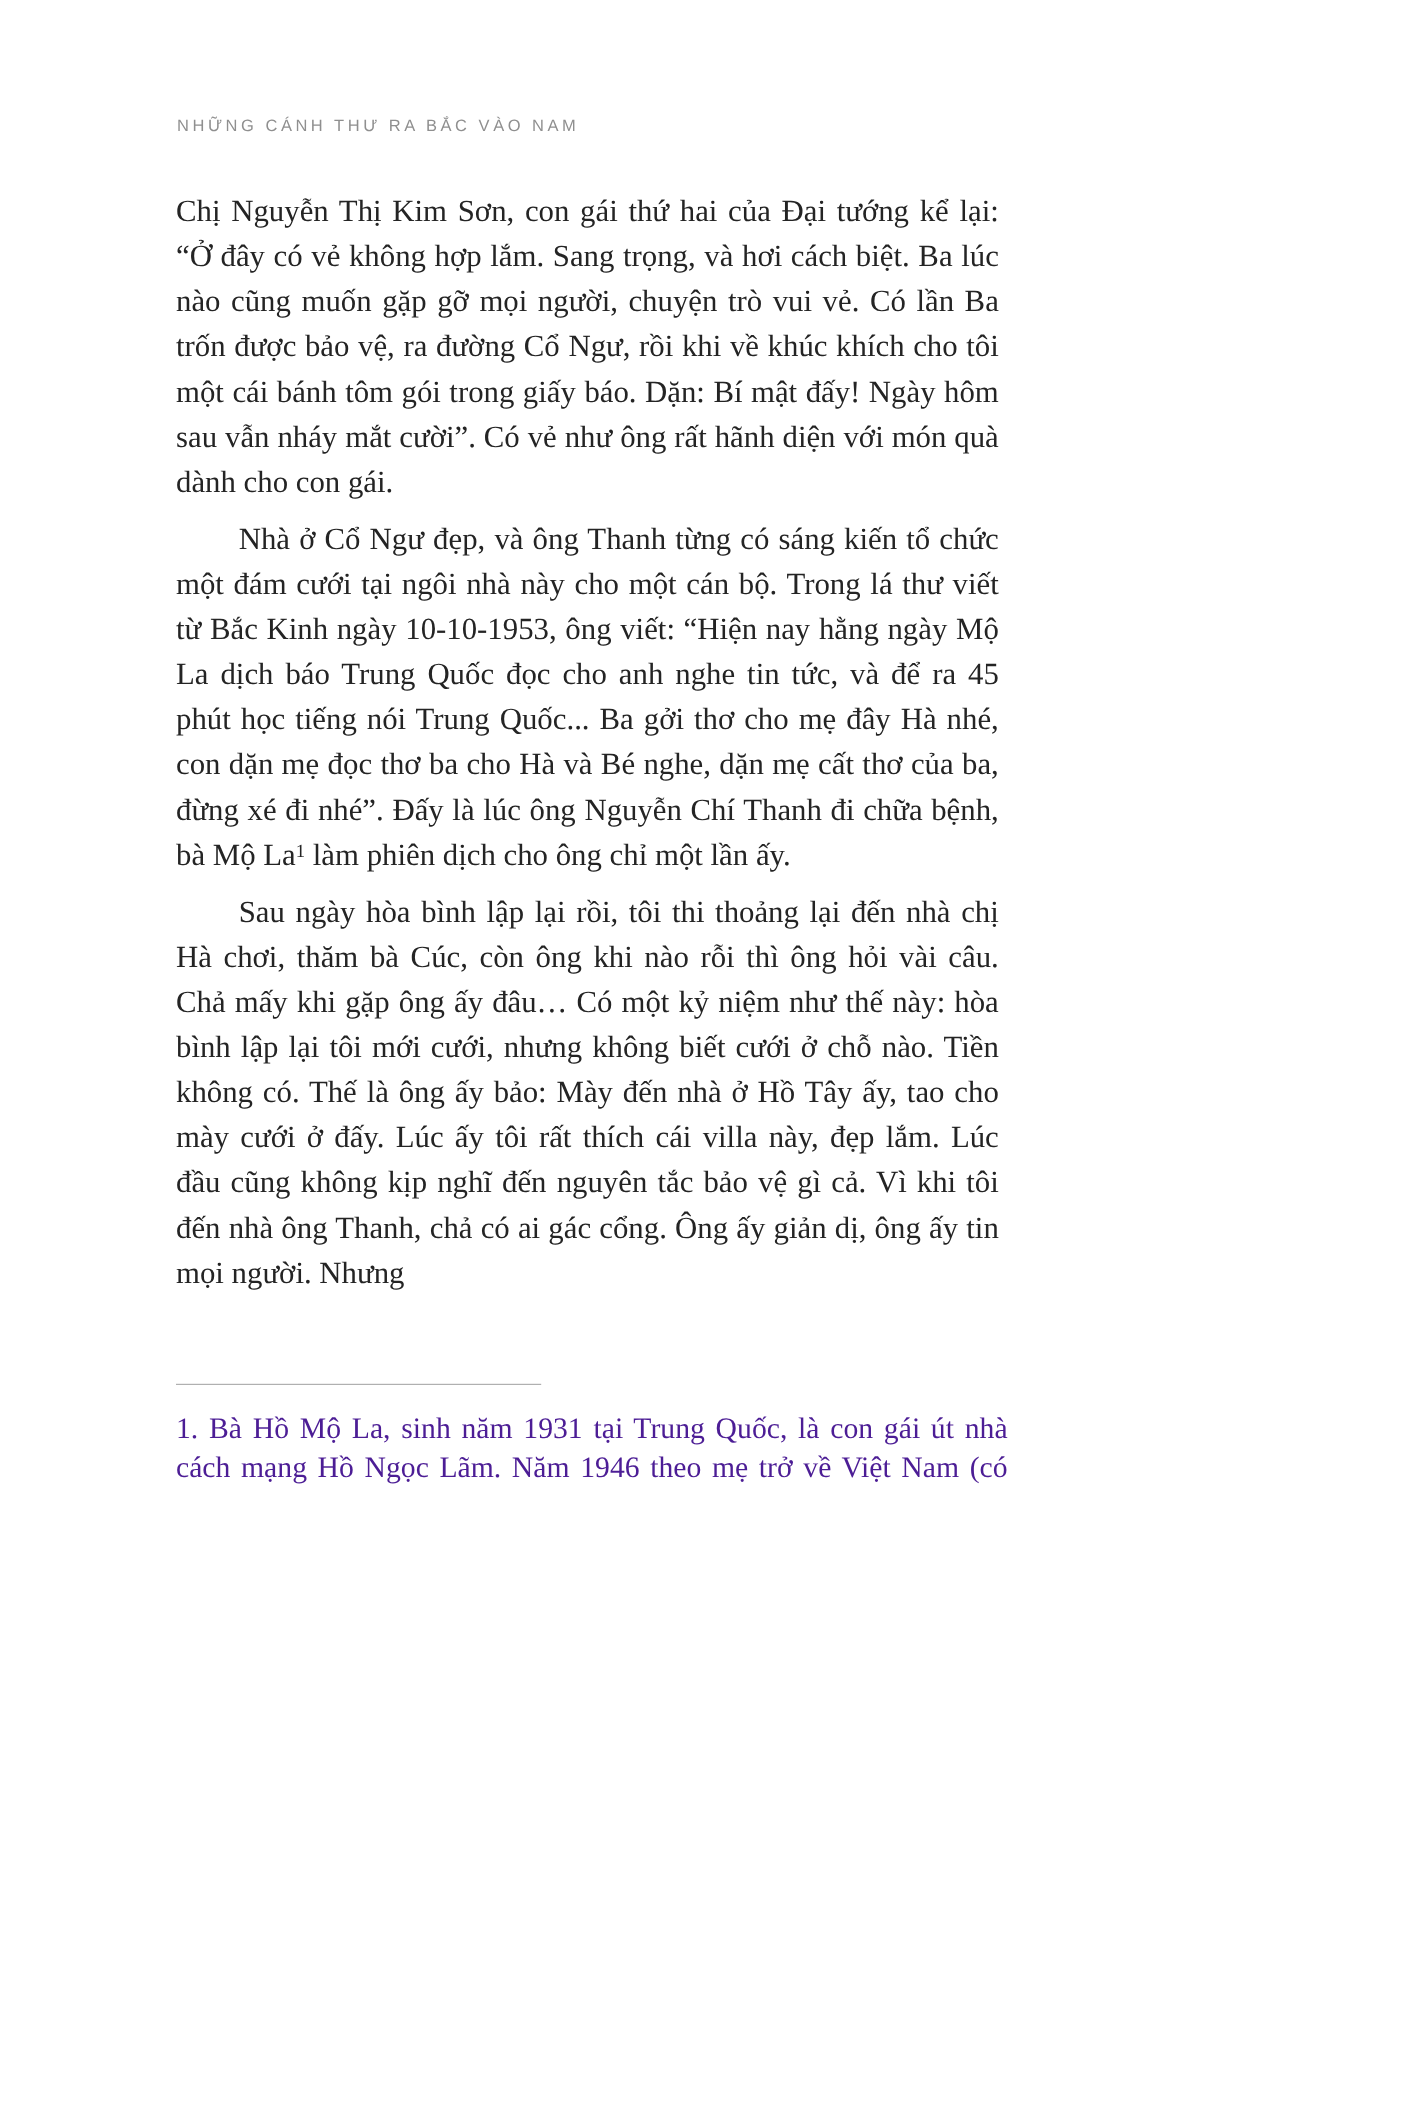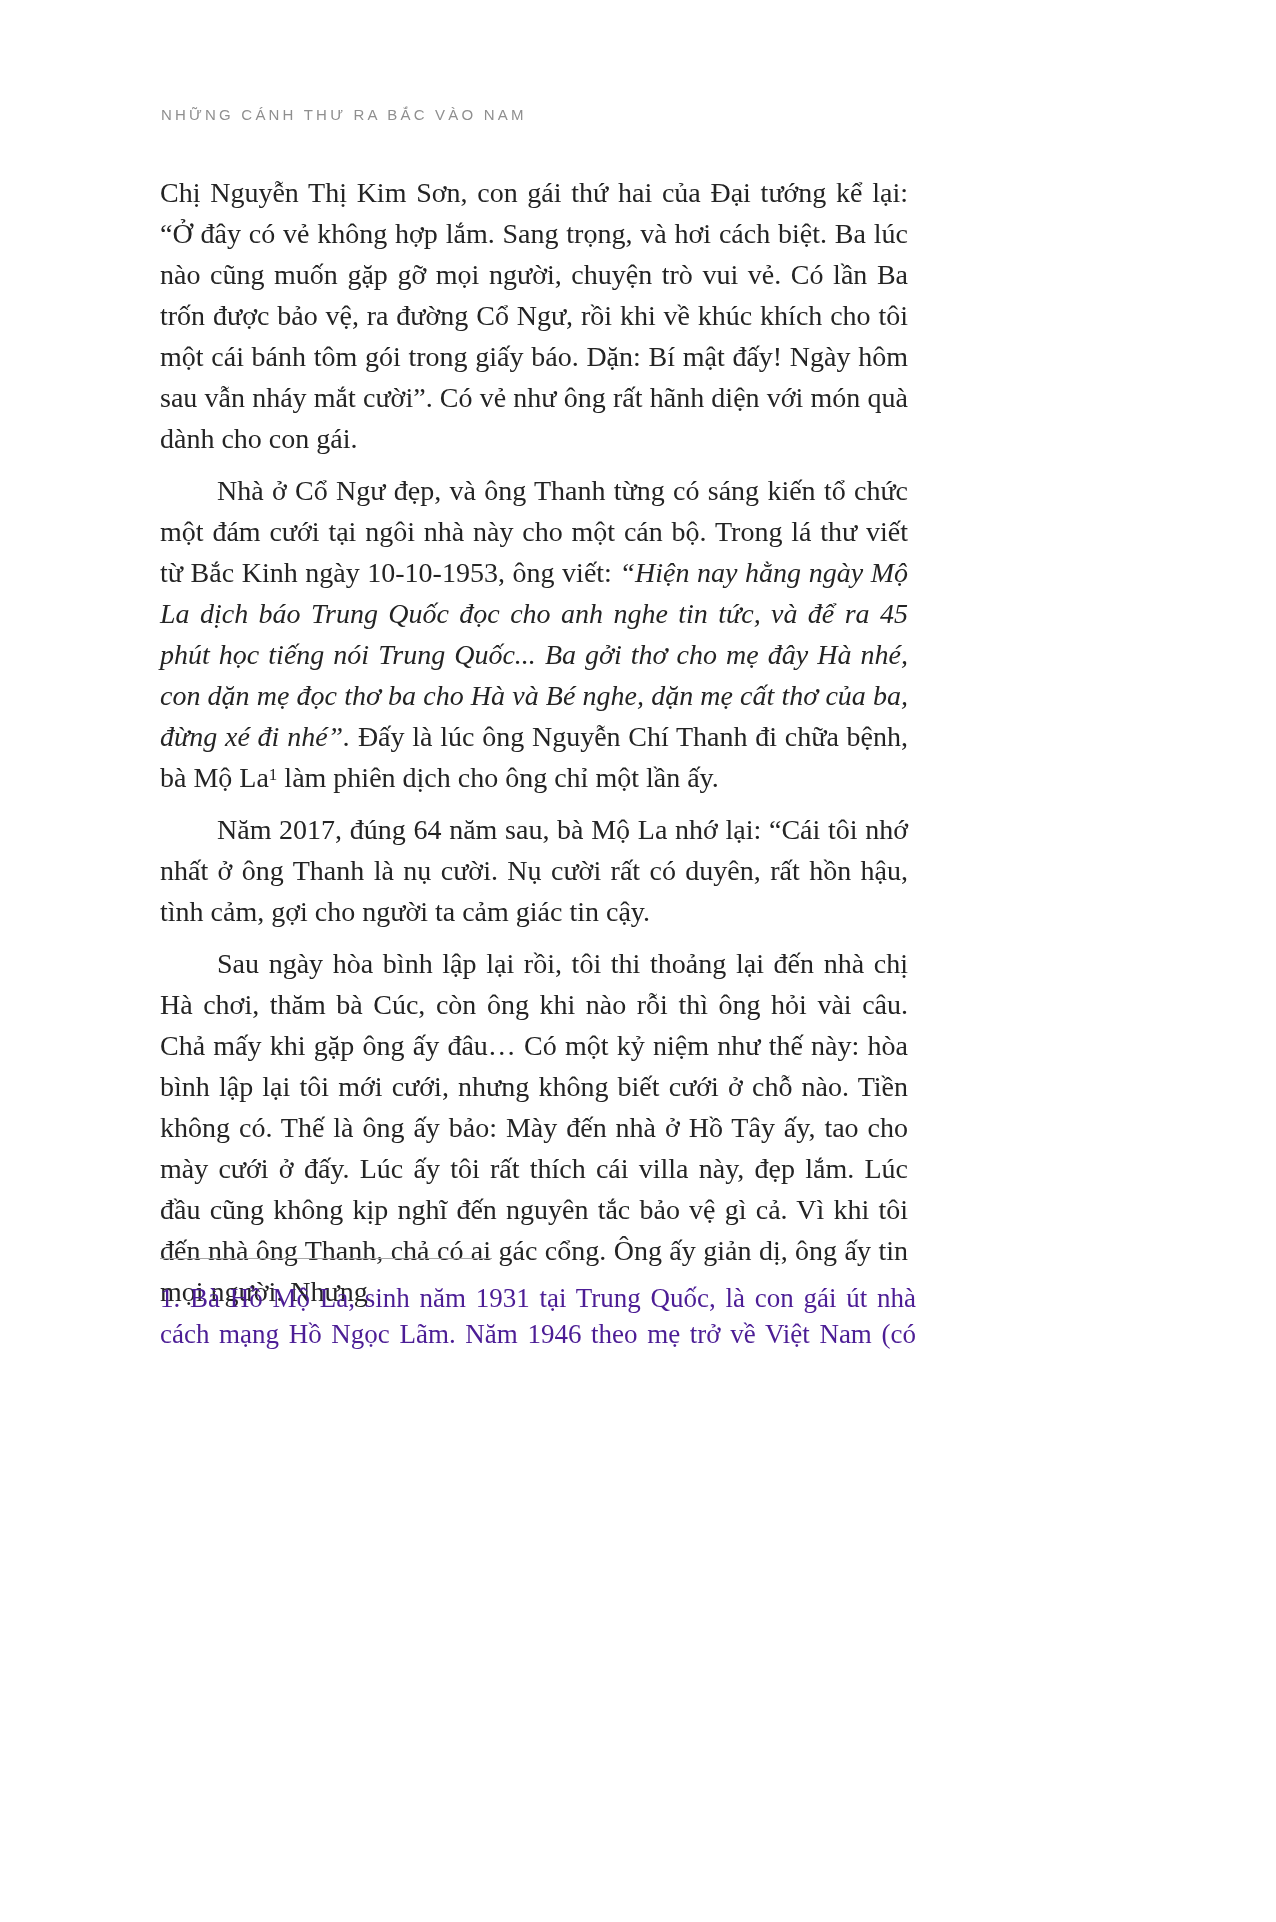--- a/index.html
+++ b/index.html
@@ -38,21 +38,20 @@
   }
   .body-text p {
     text-indent: 57px;
     margin-top: 11px;
   }
   .body-text p.first-paragraph {
     text-indent: 0;
     margin-top: 16px;
   }
   .quoted-letter {
-    font-style: italic;
   }
   .fn-ref {
     font-size: 17px;
     line-height: 0;
     vertical-align: 7px;
   }
   .footnote-block {
     position: absolute;
     left: 160px;
     top: 1258px;
@@ -85,21 +84,20 @@
 <div class="page">
 
   <div class="running-head">NHỮNG CÁNH THƯ RA BẮC VÀO NAM</div>
 
   <main class="body-text">
 
     <p class="first-paragraph">Chị Nguyễn Thị Kim Sơn, con gái thứ hai của Đại tướng kể lại: “Ở đây có vẻ không hợp lắm. Sang trọng, và hơi cách biệt. Ba lúc nào cũng muốn gặp gỡ mọi người, chuyện trò vui vẻ. Có lần Ba trốn được bảo vệ, ra đường Cổ Ngư, rồi khi về khúc khích cho tôi một cái bánh tôm gói trong giấy báo. Dặn: Bí mật đấy! Ngày hôm sau vẫn nháy mắt cười”. Có vẻ như ông rất hãnh diện với món quà dành cho con gái.</p>
 
     <p><span>Nhà ở Cổ Ngư đẹp, và ông Thanh từng có sáng kiến tổ chức một đám cưới tại ngôi nhà này cho một cán bộ. Trong lá thư viết từ Bắc Kinh ngày 10-10-1953, ông viết: </span><span class="quoted-letter">“Hiện nay hằng ngày Mộ La dịch báo Trung Quốc đọc cho anh nghe tin tức, và để ra 45 phút học tiếng nói Trung Quốc... Ba gởi thơ cho mẹ đây Hà nhé, con dặn mẹ đọc thơ ba cho Hà và Bé nghe, dặn mẹ cất thơ của ba, đừng xé đi nhé”.</span><span> Đấy là lúc ông Nguyễn Chí Thanh đi chữa bệnh, bà Mộ La</span><sup class="fn-ref">1</sup><span> làm phiên dịch cho ông chỉ một lần ấy.</span></p>
 
-    <p>Năm 2017, đúng 64 năm sau, bà Mộ La nhớ lại: “Cái tôi nhớ nhất ở ông Thanh là nụ cười. Nụ cười rất có duyên, rất hồn hậu, tình cảm, gợi cho người ta cảm giác tin cậy.</p>
 
     <p>Sau ngày hòa bình lập lại rồi, tôi thi thoảng lại đến nhà chị Hà chơi, thăm bà Cúc, còn ông khi nào rỗi thì ông hỏi vài câu. Chả mấy khi gặp ông ấy đâu… Có một kỷ niệm như thế này: hòa bình lập lại tôi mới cưới, nhưng không biết cưới ở chỗ nào. Tiền không có. Thế là ông ấy bảo: Mày đến nhà ở Hồ Tây ấy, tao cho mày cưới ở đấy. Lúc ấy tôi rất thích cái villa này, đẹp lắm. Lúc đầu cũng không kịp nghĩ đến nguyên tắc bảo vệ gì cả. Vì khi tôi đến nhà ông Thanh, chả có ai gác cổng. Ông ấy giản dị, ông ấy tin mọi người. Nhưng</p>
 
   </main>
 
   <div class="footnote-block">
     <div class="footnote-rule"></div>
     <div class="footnote-text">1. Bà Hồ Mộ La, sinh năm 1931 tại Trung Quốc, là con gái út nhà cách mạng Hồ Ngọc Lãm. Năm 1946 theo mẹ trở về Việt Nam (có thông tin Bác Hồ cho cán bộ sang tìm và đón cả ba mẹ con về nước), là đảng viên Đảng Cộng sản Đông Dương (1949). Từ năm 1950 bà là giáo viên Trung văn và làm phiên dịch.</div>
   </div>
 

